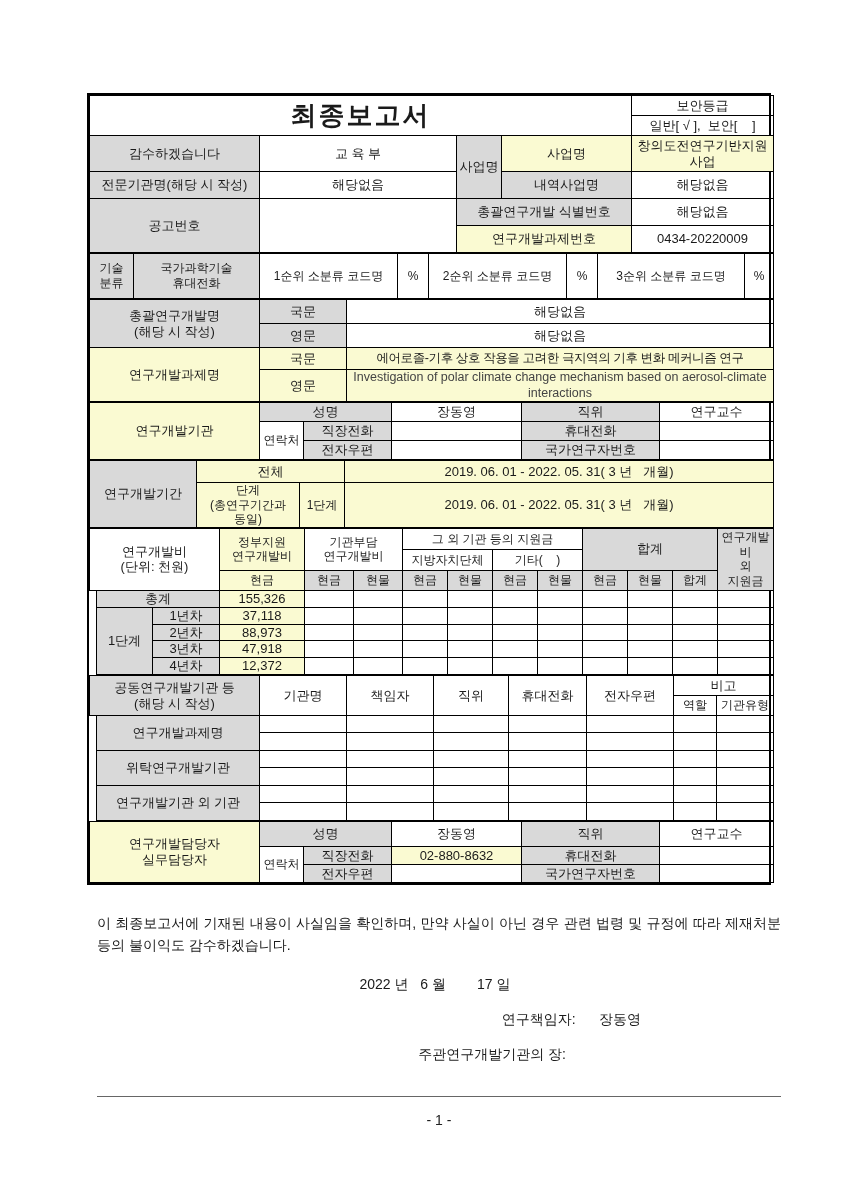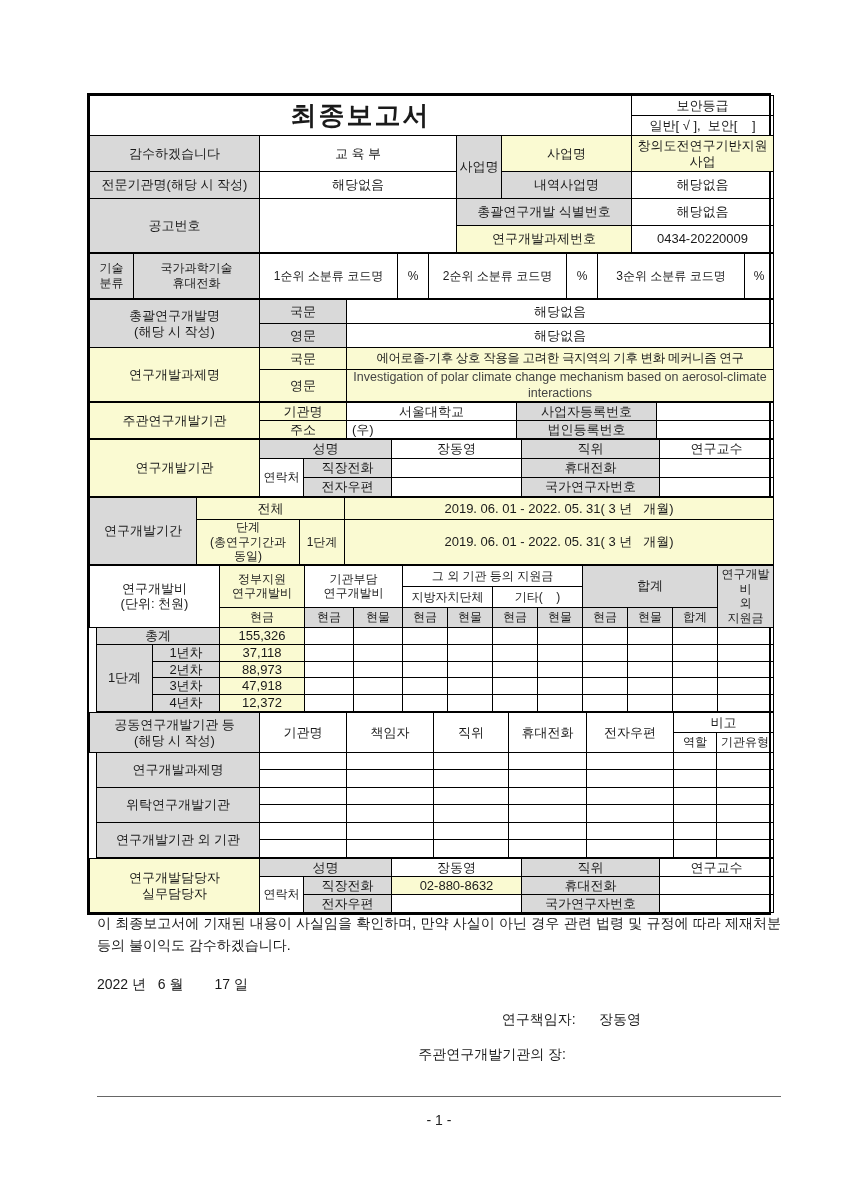--- a/index.html
+++ b/index.html
@@ -21,21 +21,21 @@
   td.lt { text-align:left; padding-left:5px; }
   td.s12 { font-size:12px; }
   .pre { white-space:pre; }
   .nw { white-space:nowrap; letter-spacing:-0.4px; font-size:12.5px; }
   .ba { word-break:break-all; }
   .ln { display:block; }
   .title-cell { font-size:26px; font-weight:bold; letter-spacing:2px; }
   .eng { color:#444; font-size:12.5px; }
   .below { position:absolute; left:97px; width:684px; }
   .decl { top:912px; font-size:14px; line-height:22px; text-align:justify; word-break:keep-all; }
-  .dateline { top:976px; text-align:left; padding-right:8px; font-size:14px; white-space:pre; }
+  .dateline { top:976px; text-align:center; padding-right:8px; font-size:14px; white-space:pre; }
   .sign1 { top:1011px; text-align:right; padding-right:140px; font-size:14px; white-space:pre; }
   .sign2 { top:1046px; text-align:right; padding-right:215px; font-size:14px; white-space:pre; }
   .footrule { top:1096px; border-top:1px solid #666; height:0; }
   .pagenum { top:1112px; text-align:center; font-size:14px; color:#222; }
 </style>
 </head>
 <body>
 
 <div class="sheet">
 
@@ -136,44 +136,20 @@
       <td class="y">국문</td>
       <td class="y nw">에어로졸-기후 상호 작용을 고려한 극지역의 기후 변화 메커니즘 연구</td>
     </tr>
     <tr style="height:32px">
       <td class="y">영문</td>
       <td class="y eng">Investigation of polar climate change mechanism based on aerosol-climate interactions</td>
     </tr>
   </tbody>
     </table>
 
-  <table>
-    <colgroup>
-        <col style="width:170px">
-        <col style="width:87px">
-        <col style="width:170px">
-        <col style="width:140px">
-        <col style="width:117px">
-      </colgroup>
-    <tbody>
-        <tr style="height:18px">
-      <td class="y" rowspan="2">주관연구개발기관</td>
-      <td class="y">기관명</td>
-      <td>서울대학교</td>
-      <td class="g">사업자등록번호</td>
-      <td></td>
-    </tr>
-    <tr style="height:18px">
-      <td class="y">주소</td>
-      <td class="lt">(우)</td>
-      <td class="g">법인등록번호</td>
-      <td></td>
-    </tr>
-  </tbody>
-    </table>
 
   <table>
     <colgroup>
         <col style="width:170px">
         <col style="width:44px">
         <col style="width:88px">
         <col style="width:130px">
         <col style="width:138px">
         <col style="width:114px">
       </colgroup>
@@ -449,21 +425,21 @@
   <table>
     <colgroup>
         <col style="width:170px">
         <col style="width:44px">
         <col style="width:88px">
         <col style="width:130px">
         <col style="width:138px">
         <col style="width:114px">
       </colgroup>
     <tbody>
-        <tr style="height:18px">
+        <tr style="height:25px">
       <td class="y" rowspan="3">
         <span class="ln">연구개발담당자</span>
         <span class="ln">실무담당자</span>
       </td>
       <td class="g" colspan="2">성명</td>
       <td>장동영</td>
       <td class="g">직위</td>
       <td>연구교수</td>
     </tr>
     <tr style="height:18px">

